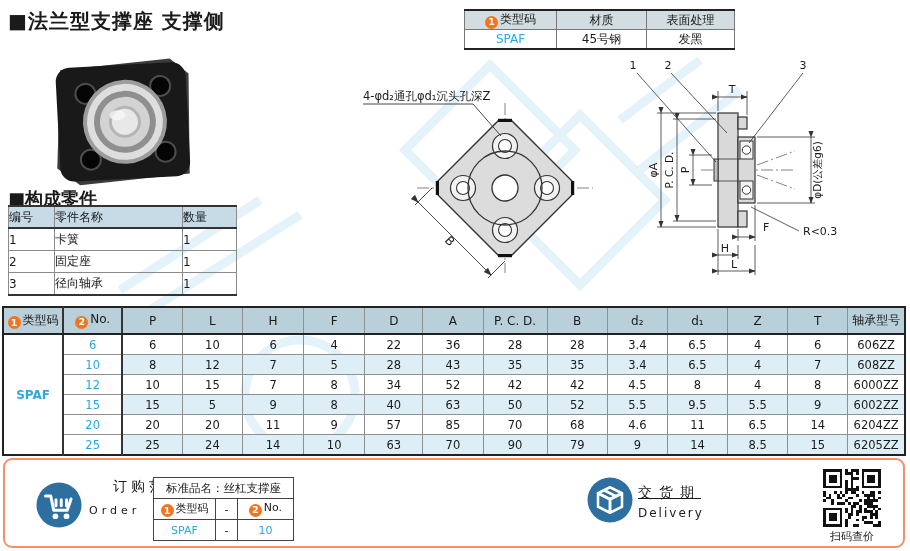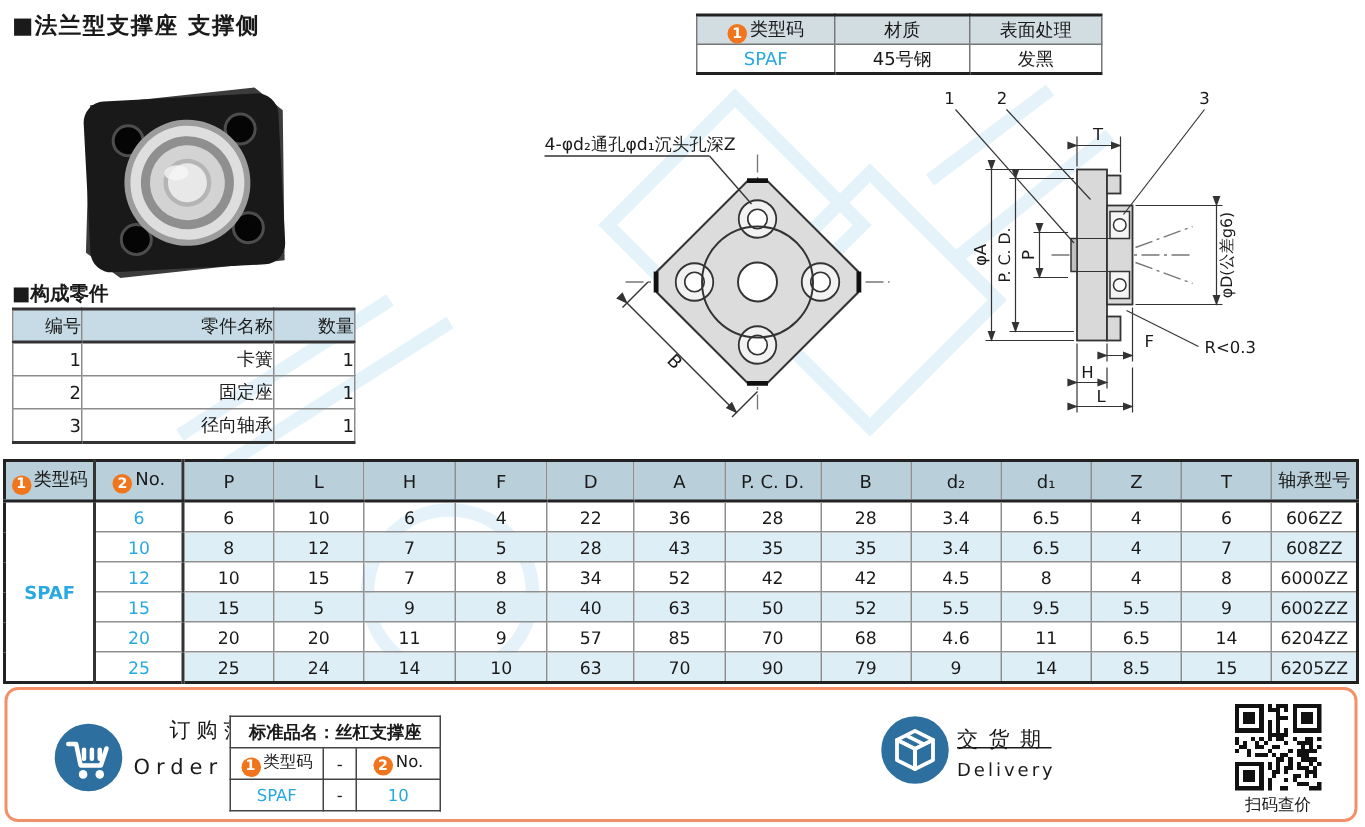--- a/index.html
+++ b/index.html
@@ -1,59 +1,59 @@
 <!DOCTYPE html>
 <html><head>
 <meta charset="utf-8">
 <style>
   html,body{margin:0;padding:0;}
   .page{position:relative;width:910px;height:551px;background:#fff;overflow:hidden;
         font-family:"DejaVu Sans","Liberation Sans",sans-serif;color:#1a1a1a;}
   
   .wm{position:absolute;inset:0;pointer-events:none;}
   
-  .title{position:absolute;left:8px;top:8px;font-size:15px;font-weight:600;letter-spacing:1px;}
-  .sec-title{position:absolute;left:8px;top:187px;font-size:13px;font-weight:600;}
+  .title{position:absolute;left:8px;top:8px;font-size:20px;font-weight:600;letter-spacing:1px;}
+  .sec-title{position:absolute;left:8px;top:187px;font-size:18px;font-weight:600;}
   
   .badge{display:inline-flex;width:13px;height:13px;border-radius:50%;background:#f0751c;color:#fff;
          font-size:9.5px;font-weight:bold;align-items:center;justify-content:center;
          margin-right:2px;vertical-align:-2px;line-height:1;}
   .blue{color:#29a9e0;}
   
   .spec-table{position:absolute;left:464px;top:9px;border-collapse:collapse;table-layout:fixed;}
   .spec-table th,.spec-table td{border:1px solid #777;text-align:center;font-size:12px;padding:0;}
   .spec-table th{background:#d2dde2;height:18px;font-weight:normal;}
   .spec-table td{height:18px;}
   .spec-table{border-top:2px solid #222;}
   .spec-table tr:last-child td{border-bottom:2px solid #222;}
   
   .parts-table{position:absolute;left:8px;top:205px;border-collapse:collapse;table-layout:fixed;}
-  .parts-table th,.parts-table td{border:1px solid #8b8b8b;text-align:right;font-size:12px;padding:0;}
+  .parts-table th,.parts-table td{border:1px solid #8b8b8b;text-align:left;font-size:12px;padding:0;}
   .parts-table th{background:#c6dbe6;height:20px;font-weight:normal;border-bottom:2px solid #333;}
   .parts-table td{height:21px;}
   .parts-table{border-top:2px solid #333;}
   .parts-table tr:last-child td{border-bottom:2px solid #333;}
   
   .main-table{position:absolute;left:2px;top:306px;border-collapse:collapse;table-layout:fixed;width:904px;
               border:2px solid #222;}
   .main-table th,.main-table td{border:1px solid #8f8f8f;text-align:center;font-size:11.5px;padding:0;
               height:19px;overflow:hidden;}
   .main-table thead th{background:#b9d0db;height:25px;font-size:12px;font-weight:normal;border-bottom:2px solid #222;}
   .main-table .sep{border-right:2px solid #333;}
   .main-table .type-cell{color:#29a9e0;font-weight:bold;font-size:12px;border-right:2px solid #333;background:#fff;}
   .main-table .no-cell{color:#29a9e0;border-right:2px solid #333;background:#fff;}
   .main-table td.alt{background:#ddeef6;}
   
   .order-box{position:absolute;left:3px;top:458px;width:898px;height:86px;border:2px solid #f2906a;border-radius:9px;}
   .circle-ic{position:absolute;border-radius:50%;}
   .zh-label{position:absolute;font-size:14px;letter-spacing:4px;white-space:nowrap;}
-  .en-label{position:absolute;font-size:14px;letter-spacing:4px;white-space:nowrap;}
+  .en-label{position:absolute;font-size:11px;letter-spacing:4px;white-space:nowrap;}
   .order-table{position:absolute;left:148px;top:17px;border-collapse:collapse;table-layout:fixed;background:#fff;}
   .order-table td{border:1px solid #444;text-align:center;font-size:11px;height:20px;padding:0 2px;}
-  .order-table .pname{font-weight:700;font-size:11.5px;}
+  .order-table .pname{font-weight:400;font-size:11.5px;}
   .stock-badge{position:absolute;left:700px;top:27px;width:86px;height:28px;background:#ffe87a;border:2px solid #222;
                border-radius:8px;display:flex;align-items:center;justify-content:center;
                font-size:16px;font-weight:bold;letter-spacing:2px;}
   .qr{position:absolute;left:818px;top:9px;width:58px;height:58px;}
   .qr-caption{position:absolute;left:812px;top:69px;width:70px;text-align:center;font-size:11px;}
   
   .drawing{position:absolute;}
   svg text{font-family:"DejaVu Sans","Liberation Sans",sans-serif;fill:#1a1a1a;}
 </style>
 </head>

